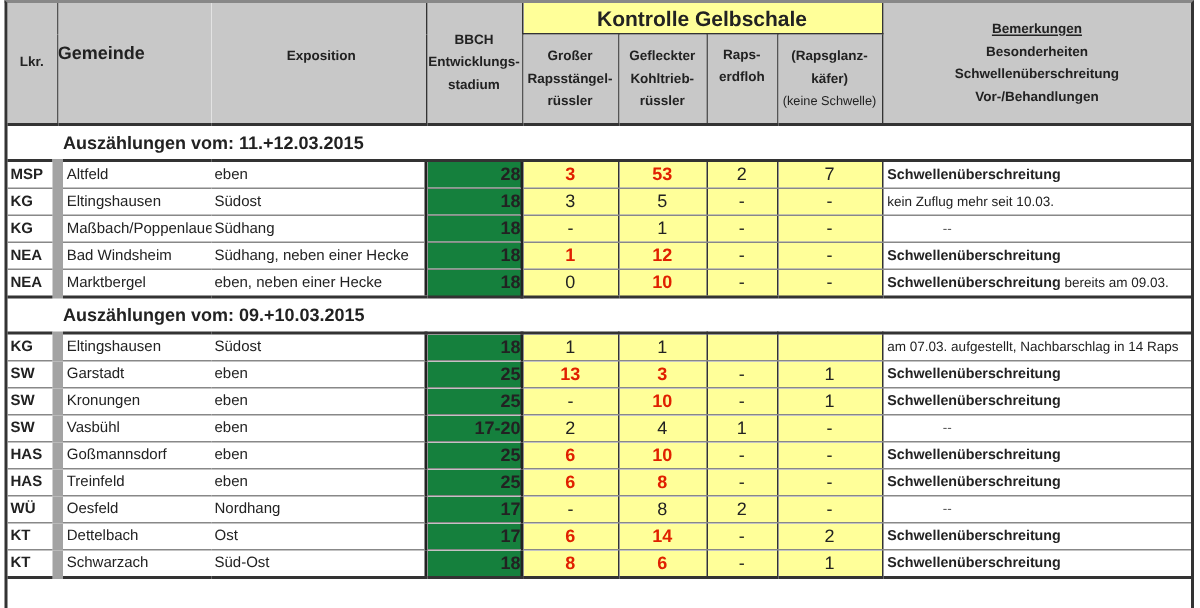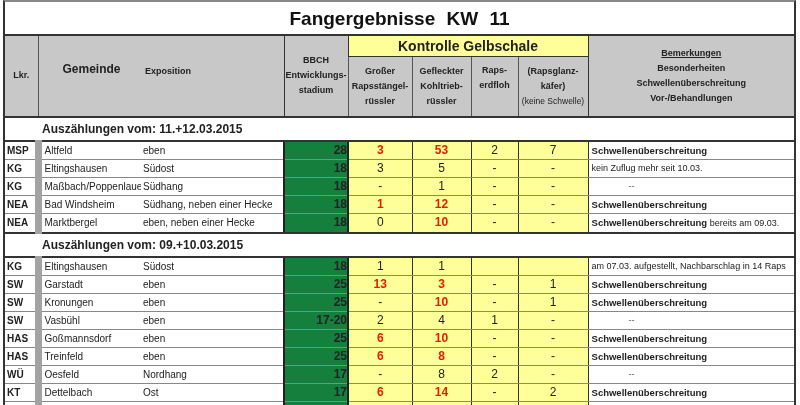--- a/index.html
+++ b/index.html
@@ -5,43 +5,42 @@
   html, body { margin:0; padding:0; background:#ffffff; }
   body { width:800px; height:405px; overflow:hidden; font-family:"Liberation Sans", sans-serif; color:#222; }
   .sheet { position:absolute; left:3px; top:0; width:793px; height:420px; border-left:2px solid #333; border-right:2px solid #333; border-top:2px solid #888; box-sizing:border-box; }
   .title { height:32px; border-bottom:2px solid #333; text-align:center; font-size:19px; font-weight:bold; line-height:34px; color:#111; word-spacing:6px; }
   table { border-collapse:collapse; table-layout:fixed; width:789px; }
   td, th { padding:0; overflow:hidden; white-space:nowrap; }
   .hdr th { background:#c8c8c8; font-size:9px; font-weight:bold; color:#222; vertical-align:middle; text-align:center; line-height:15px; }
   .hdr .kontrolle { background:#ffff99; font-size:14px; height:20px; border-left:1px solid #333; border-bottom:1px solid #333; border-right:1px solid #333; }
   .hdr .sub { border-left:1px solid #555; border-bottom:2px solid #333; }
   .hdr .lkr { text-align:center; border-bottom:2px solid #333;margin-top:42px; }
-  .hdr .gem { text-align:left; font-size:12px; border-left:1px solid #555; border-bottom:2px solid #333; vertical-align:top; padding-top:26px; padding-left:24px; }
-  .hdr .expo { text-align:left; border-bottom:2px solid #333; vertical-align:top; padding-top:28px; padding-left:4px; }
+  .hdr .gem { text-align:left; font-size:12px; border-left:1px solid #555; border-bottom:2px solid #333; vertical-align:top; padding-top:26px; padding-left:0; }
+  .hdr .expo { text-align:center; border-bottom:2px solid #333; vertical-align:top; padding-top:28px; padding-left:4px; }
   .hdr .bbch { border-left:1px solid #333; border-bottom:2px solid #333; }
   .hdr .bem { border-left:1px solid #333; border-bottom:2px solid #333; }
   .hdr .bem u { text-decoration:underline; }
   .section td { height:22px; font-size:12px; font-weight:bold; padding-left:37px; border-bottom:2px solid #333; background:#fff; }
   .row td { height:17px; font-size:10px; border-bottom:1px solid #888; line-height:17px; }
   .row .c-lkr { font-weight:bold; padding-left:2px; border-right:7px solid #a3a3a3; }
   .row .c-gem { padding-left:3px; }
   .row .c-expo { padding-left:2px; }
   .row .c-bbch { background:#15803d; text-align:right; font-size:12px; font-weight:bold; border-left:2px solid #222; border-right:2px solid #222; }
   .row .c-num { background:#ffff99; text-align:center; font-size:12px; border-right:1px solid #333; }
   .row .c-num.red { color:#e02000; font-weight:bold; }
   .row .c-bem { padding-left:3px; font-size:9px; border-left:1px solid #333; }
   .row .c-bem.bold { font-weight:bold; font-size:9.5px; }
   .row .c-bem.dash { padding-left:40px; color:#555; }
   .row.last td { border-bottom:2px solid #333; }
 </style>
 </head>
 <body>
 
 <div class="sheet">
-  <div class="title">Fangergebnisse  KW 11</div>
   <table>
     <colgroup>
       <col style="width:33px">
         <col style="width:103px">
         <col style="width:143px">
         <col style="width:64px">
       <col style="width:64px">
         <col style="width:59px">
         <col style="width:47px">
         <col style="width:70px">

